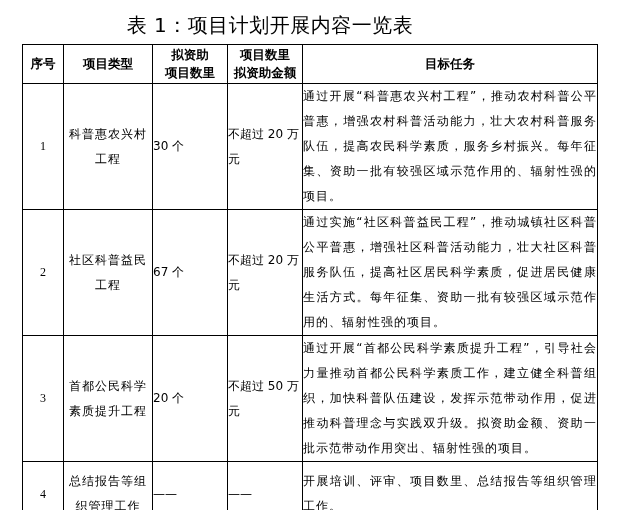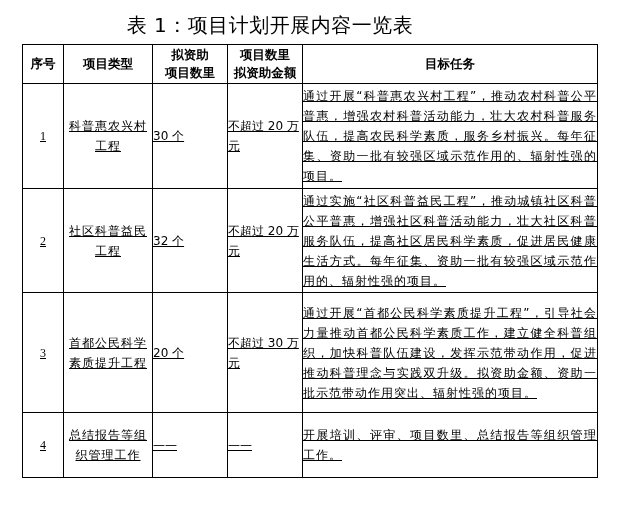--- a/index.html
+++ b/index.html
@@ -4,21 +4,21 @@
 <style>
   html, body { margin: 0; padding: 0; background: #ffffff; }
   body { width: 619px; height: 510px; position: relative; overflow: hidden;
          font-family: "DejaVu Sans", "Liberation Sans", sans-serif; color: #000; }
   .title { position: absolute; left: 0; top: 12px; width: 540px; text-align: center;
            font-size: 20px; font-weight: normal; letter-spacing: 0.5px; }
   table.plan { position: absolute; left: 22px; top: 44px; border-collapse: collapse;
                table-layout: fixed; width: 575px; }
   table.plan th, table.plan td { border: 1px solid #000; padding: 0; vertical-align: middle; }
   table.plan th { height: 38px; font-size: 12.5px; font-weight: bold; text-align: center; line-height: 18px; }
-  table.plan td { font-size: 12px; line-height: 20px; text-decoration: underline; }
+  table.plan td { font-size: 12px; line-height: 25px; }
   td.c { text-align: left; }
   td.idx { text-align: center; font-family: "Liberation Serif", serif; font-size: 12px; }
   td.task { padding: 3px 6px 3px 8px; text-align: justify; letter-spacing: 1px; }
   td.type { padding: 0 6px; text-align: center; letter-spacing: 1px; }
   td.money { padding: 0 4px; text-align: left; }
   tr.r1 td { height: 104px; }
   tr.r2 td { height: 103px; }
   tr.r3 td { height: 119px; }
   tr.r4 td { height: 64px; }
 </style>
@@ -48,29 +48,29 @@
     <tr class="r1">
       <td class="idx">1</td>
       <td class="type">科普惠农兴村工程</td>
       <td class="c">30 个</td>
       <td class="money">不超过 20 万元</td>
       <td class="task">通过开展“科普惠农兴村工程”，推动农村科普公平普惠，增强农村科普活动能力，壮大农村科普服务队伍，提高农民科学素质，服务乡村振兴。每年征集、资助一批有较强区域示范作用的、辐射性强的项目。</td>
     </tr>
     <tr class="r2">
       <td class="idx">2</td>
       <td class="type">社区科普益民工程</td>
-      <td class="c">32 个</td>
+      <td class="c">67 个</td>
       <td class="money">不超过 20 万元</td>
       <td class="task">通过实施“社区科普益民工程”，推动城镇社区科普公平普惠，增强社区科普活动能力，壮大社区科普服务队伍，提高社区居民科学素质，促进居民健康生活方式。每年征集、资助一批有较强区域示范作用的、辐射性强的项目。</td>
     </tr>
     <tr class="r3">
       <td class="idx">3</td>
       <td class="type">首都公民科学素质提升工程</td>
       <td class="c">20 个</td>
-      <td class="money">不超过 30 万元</td>
+      <td class="money">不超过 50 万元</td>
       <td class="task">通过开展“首都公民科学素质提升工程”，引导社会力量推动首都公民科学素质工作，建立健全科普组织，加快科普队伍建设，发挥示范带动作用，促进推动科普理念与实践双升级。拟资助金额、资助一批示范带动作用突出、辐射性强的项目。</td>
     </tr>
     <tr class="r4">
       <td class="idx">4</td>
       <td class="type">总结报告等组织管理工作</td>
       <td class="c">——</td>
       <td class="c">——</td>
       <td class="task">开展培训、评审、项目数里、总结报告等组织管理工作。</td>
     </tr>
   </tbody>

